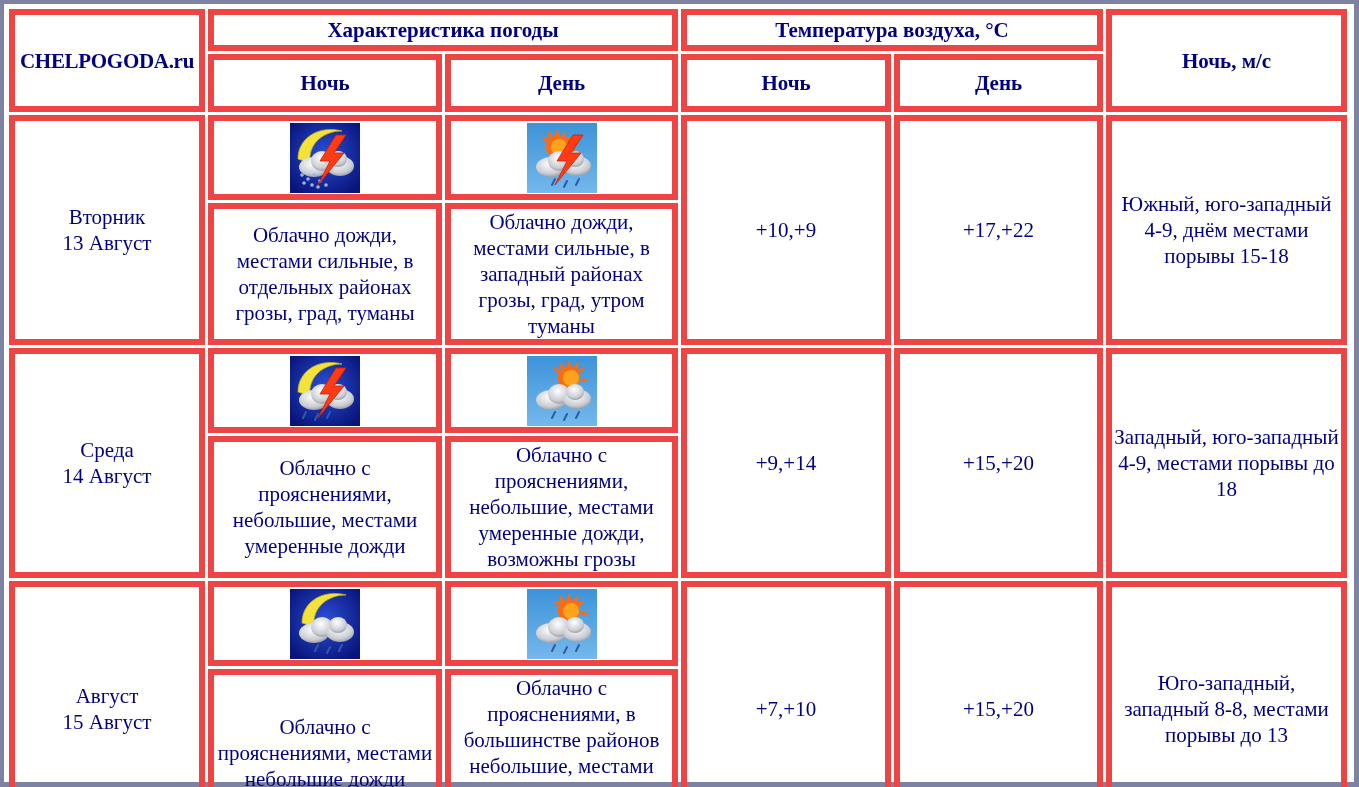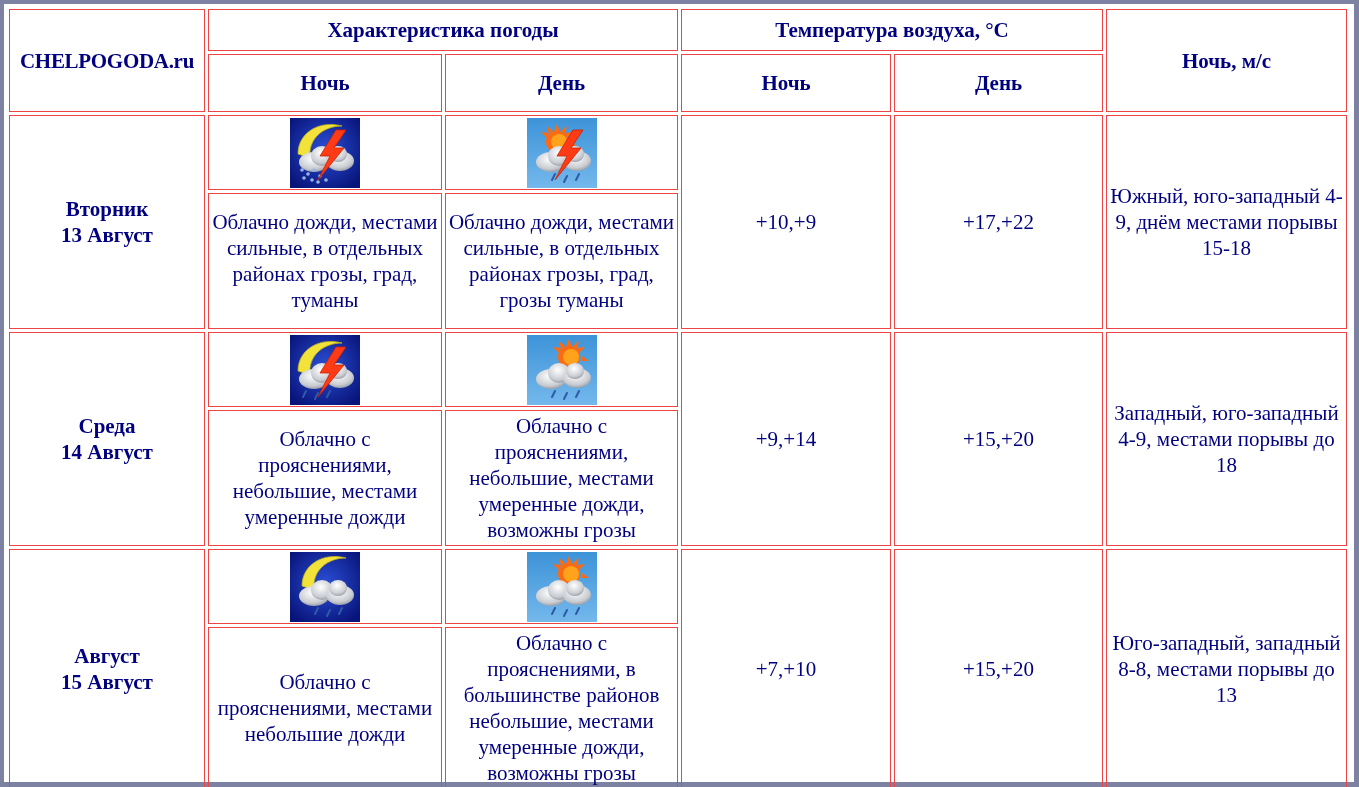--- a/index.html
+++ b/index.html
@@ -11,28 +11,28 @@
     background: #ffffff;
   }
   table.forecast {
     position: absolute; left: 2px; top: 2px;
     border-collapse: separate; border-spacing: 3px;
     table-layout: fixed;
     font-family: "Liberation Serif", "DejaVu Serif", serif;
     color: #000080;
   }
   table.forecast td {
-    border: 1px solid #ef4444;
+    border: 6px solid #ef4444;
     text-align: center; vertical-align: middle;
     padding: 0 2px;
     font-size: 21px; line-height: 26px;
   }
   td.hdr { font-weight: bold; font-size: 21px; }
   td.brand { font-weight: bold; font-size: 19px; letter-spacing: -0.3px; }
-  td.day { font-weight: bold; font-size: 21px; line-height: 26px; }
+  td.day { font-weight: normal; font-size: 21px; line-height: 26px; }
   td.icon-cell { padding: 0; height: 73px; }
   .wx-icon { width: 70px; height: 70px; display: block; margin: 0 auto; }
 </style>
 </head>
 <body>
 
 <svg width="0" height="0" style="position:absolute">
   <defs>
     <radialGradient id="nightbg" cx="50%" cy="45%" r="65%">
       <stop offset="0%" stop-color="#2b4fd6"></stop>
@@ -139,21 +139,21 @@
               <use href="#rain"></use>
               <use href="#bolt"></use>
       </svg>
     </td>
     <td rowspan="2">+10,+9</td>
     <td rowspan="2">+17,+22</td>
     <td rowspan="2">Южный, юго-западный 4-9, днём местами порывы 15-18</td>
   </tr>
   <tr style="height:136px">
     <td>Облачно дожди, местами сильные, в отдельных районах грозы, град, туманы</td>
-    <td>Облачно дожди, местами сильные, в отдельных районах грозы, град, грозы туманы</td>
+    <td>Облачно дожди, местами сильные, в западный районах грозы, град, утром туманы</td>
   </tr>
 
   <tr>
     <td rowspan="2" class="day">
       <span>Среда</span><br>
       <span>14 Август</span>
     </td>
     <td class="icon-cell">
       <svg class="wx-icon" viewBox="0 0 70 70">
         <rect width="70" height="70" fill="url(#nightbg)"></rect>

